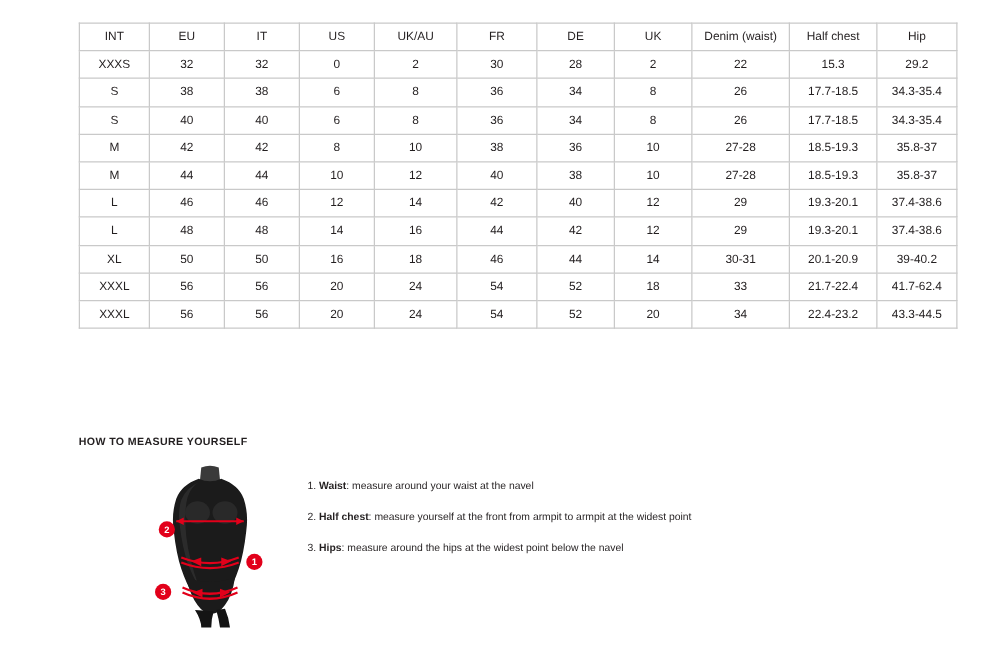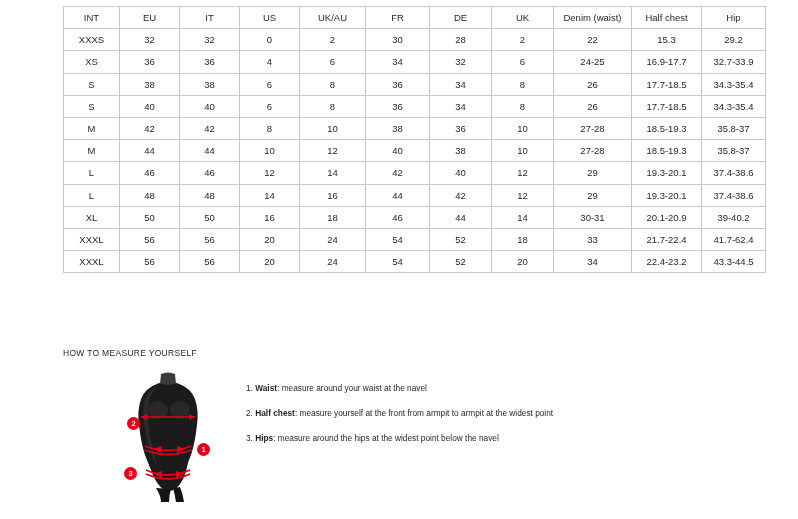--- a/index.html
+++ b/index.html
@@ -11,21 +11,21 @@
     width: 798px;
     height: 519px;
     font-family: "Liberation Sans", sans-serif;
     color: #231f20;
     position: relative;
     overflow: hidden;
   }
   #size-table {
     position: absolute;
     left: 63px;
-    top: 6px;
+    top: 18px;
     width: 672px;
     border-collapse: collapse;
     table-layout: fixed;
   }
   #size-table td {
     border: 1px solid #c9c9c9;
     height: 21.2px;
     text-align: center;
     vertical-align: middle;
     font-size: 9.5px;
@@ -50,21 +50,21 @@
   .col-hip    { width: 64px; }
 
   #measure-section {
     position: absolute;
     left: 63px;
     top: 348px;
     width: 700px;
   }
   #measure-title {
     font-size: 8.5px;
-    font-weight: normal;
+    font-weight: bold;
     letter-spacing: 0.3px;
     color: #231f20;
     margin-bottom: 12px;
   }
   #measure-body {
     display: flex;
     align-items: flex-start;
   }
   #figure-wrap {
     width: 135px;
@@ -139,33 +139,20 @@
         <td>0</td>
         <td>2</td>
         <td>30</td>
         <td>28</td>
         <td>2</td>
         <td>22</td>
         <td>15.3</td>
         <td>29.2</td>
       </tr>
       <tr>
-        <td>XS</td>
-        <td>36</td>
-        <td>36</td>
-        <td>4</td>
-        <td>6</td>
-        <td>34</td>
-        <td>32</td>
-        <td>6</td>
-        <td>24-25</td>
-        <td>16.9-17.7</td>
-        <td>32.7-33.9</td>
-      </tr>
-      <tr>
         <td>S</td>
         <td>38</td>
         <td>38</td>
         <td>6</td>
         <td>8</td>
         <td>36</td>
         <td>34</td>
         <td>8</td>
         <td>26</td>
         <td>17.7-18.5</td>

